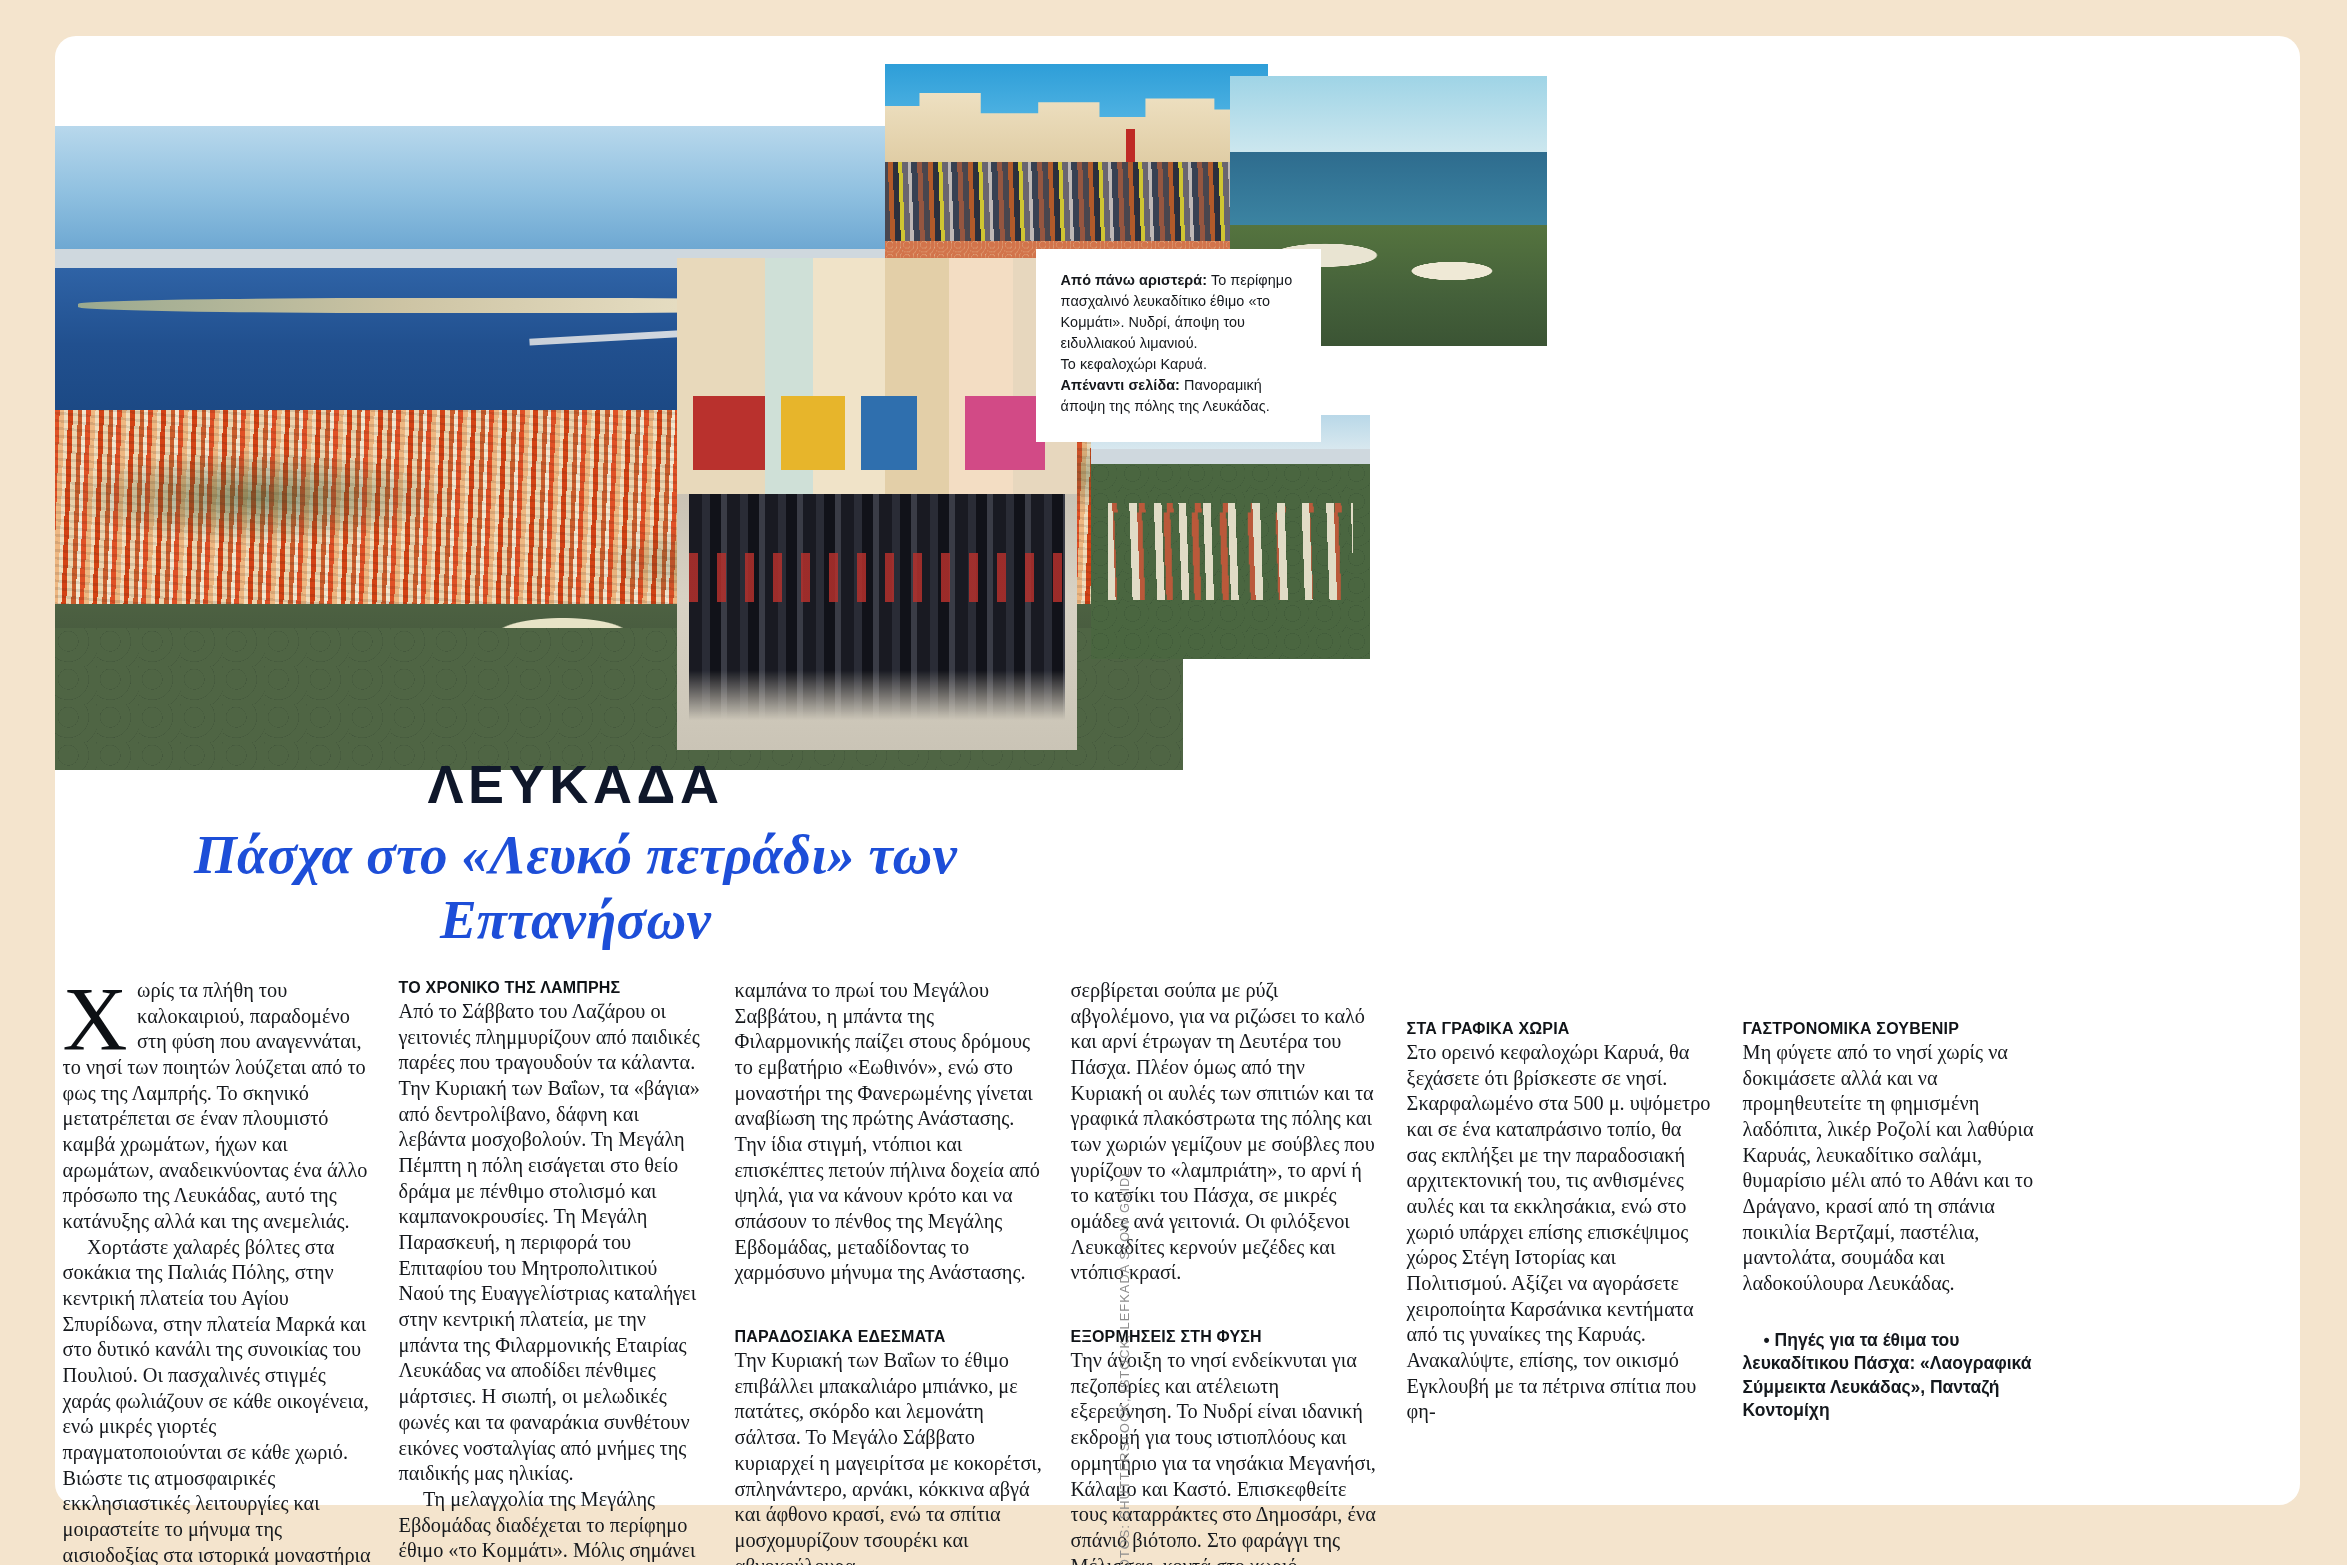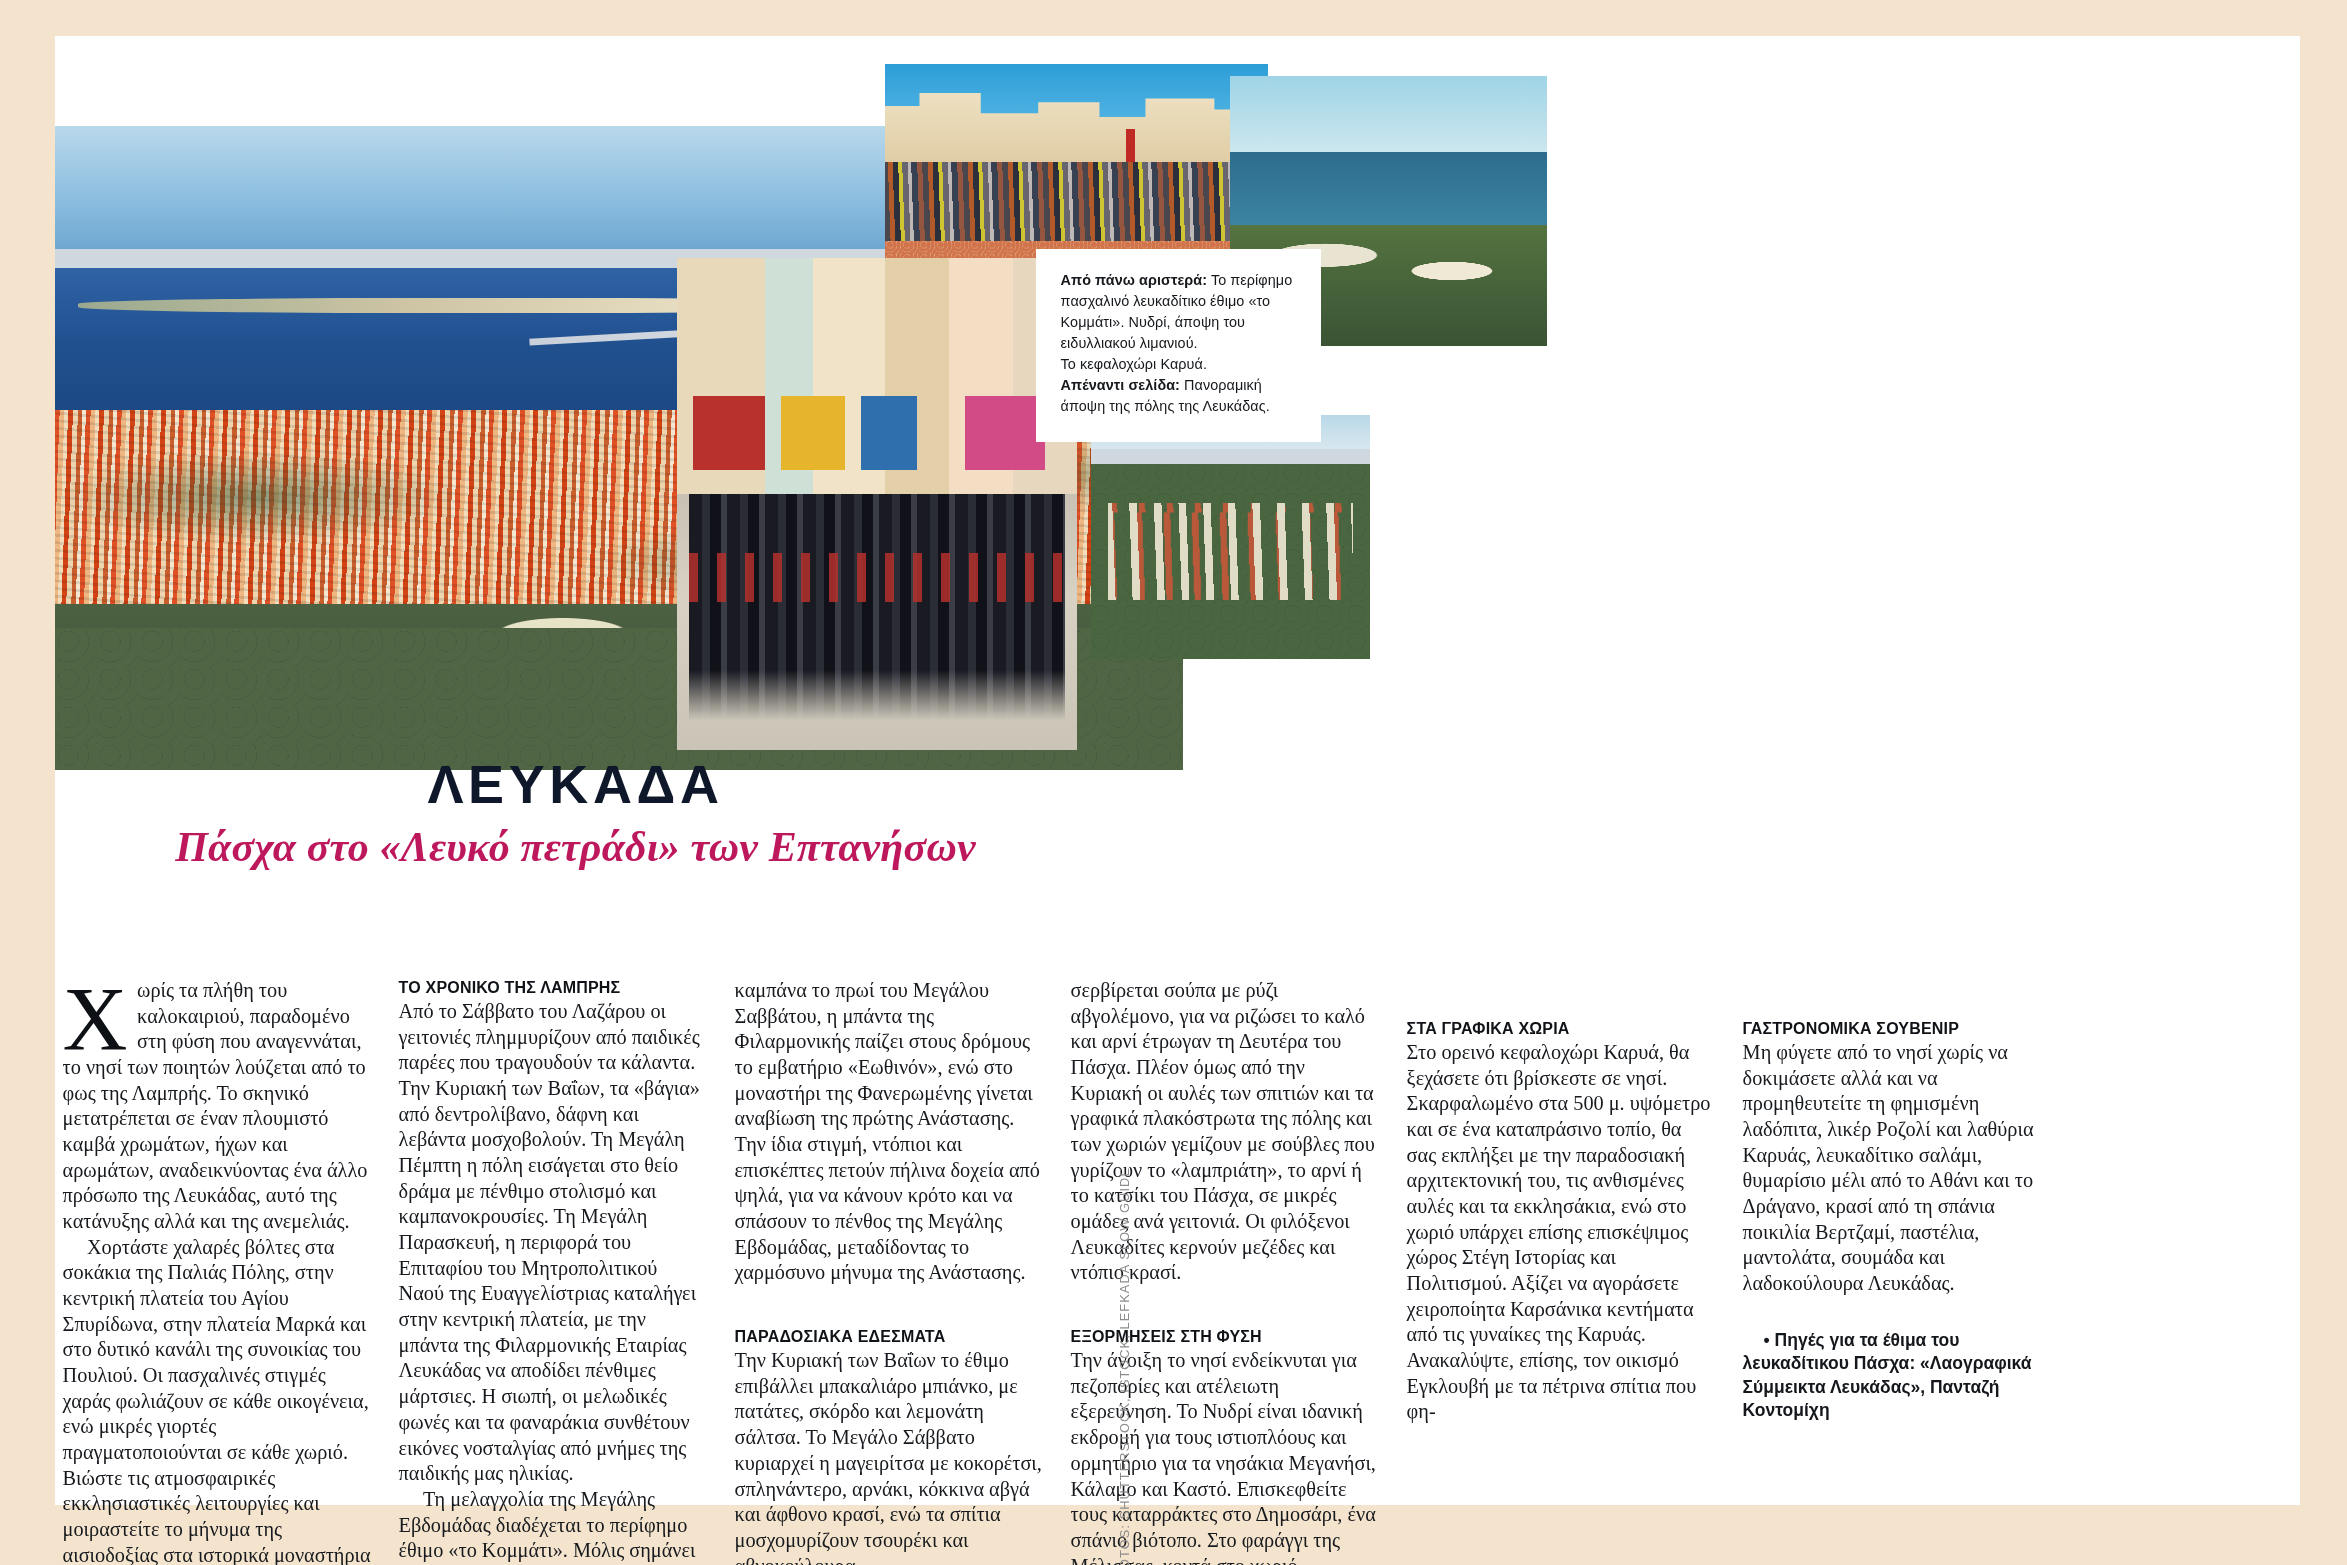--- a/index.html
+++ b/index.html
@@ -22,20 +22,21 @@
     background: #f4e4cd;
     overflow: hidden;
   }
   #page {
     position: absolute;
     left: 55px;
     top: 36px;
     width: 2245px;
     height: 1469px;
     background: #ffffff;
+    border-radius: 21px;
   }
 
   
   .photo {
     position: absolute;
     overflow: hidden;
     background: #cfd8de;
   }
   .photo .sky        { position: absolute; left:0; right:0; top:0; }
   .photo .sea        { position: absolute; left:0; right:0; }
@@ -242,22 +243,22 @@
     font-weight: 700;
     font-size: 54px;
     letter-spacing: .085em;
     color: #0f172a;
     line-height: 1.08;
   }
   #subtitle {
     margin: 9.5px 0 0 0;
     font-family: "Liberation Serif", serif;
     font-style: italic;
-    font-size: 42px;
-    color: #be185d;
+    font-size: 55px;
+    color: #1d4ed8;
     line-height: 1.18;
     letter-spacing: .004em;
   }
   #standfirst {
     margin: 23px auto 0 auto;
     width: 909px;
     font-family: "Liberation Sans", sans-serif;
     font-size: 24px;
     line-height: 1.47;
     color: #1b1f24;

